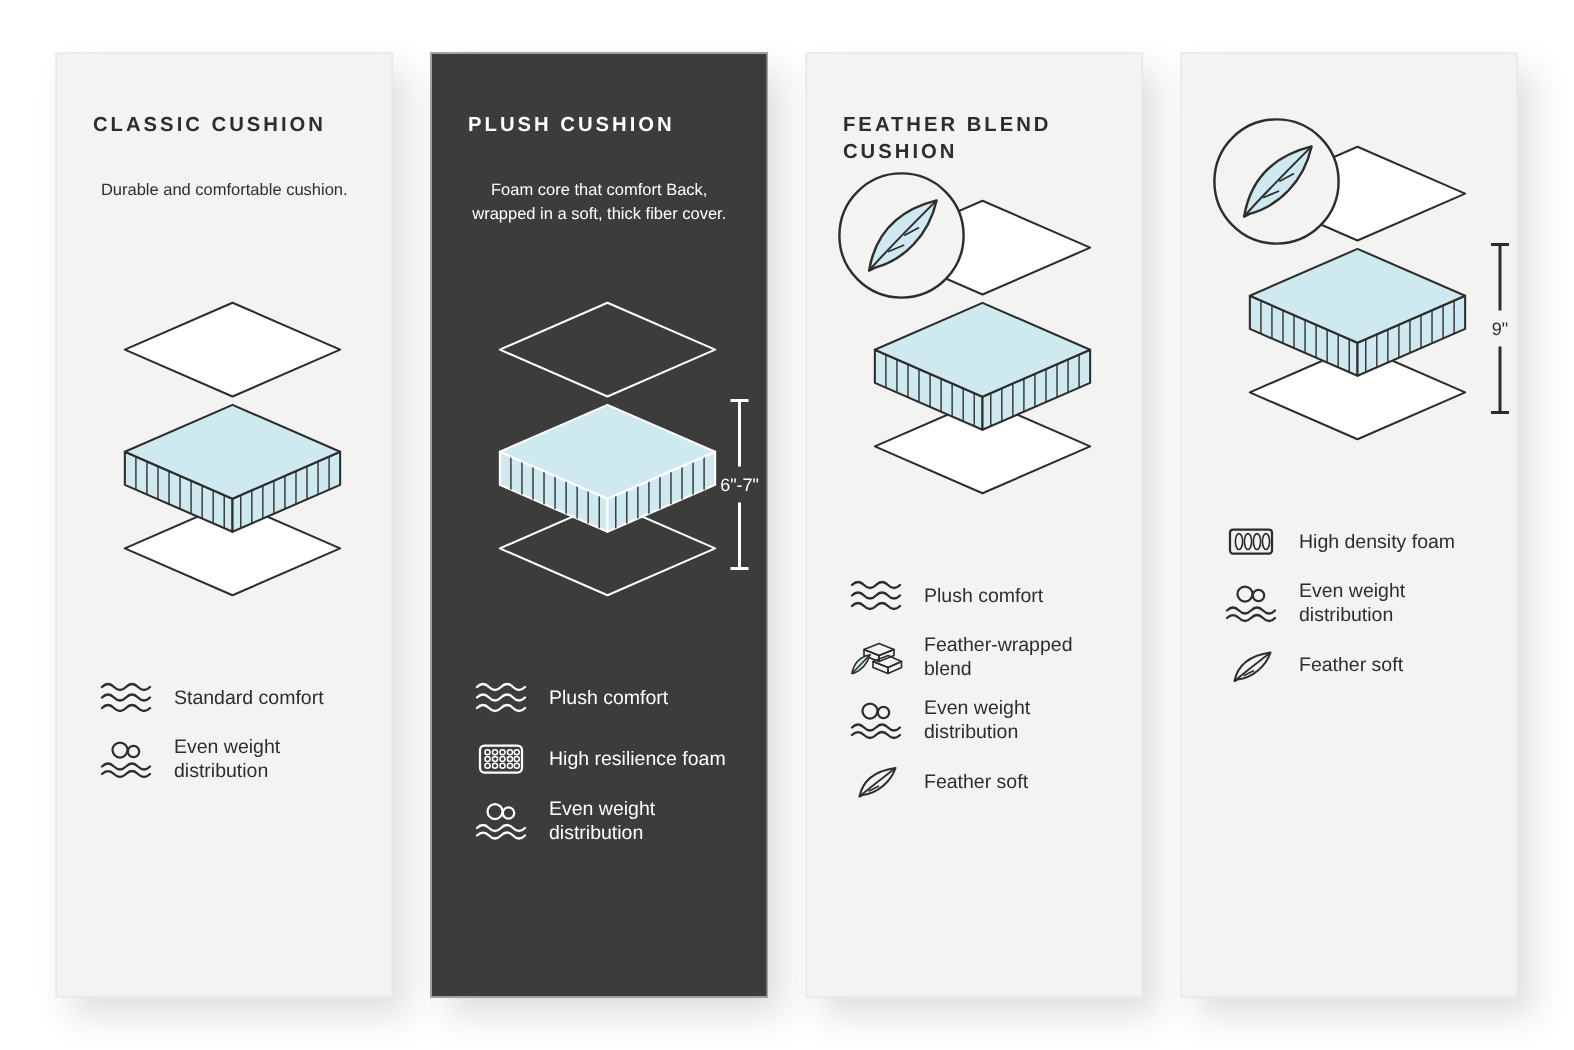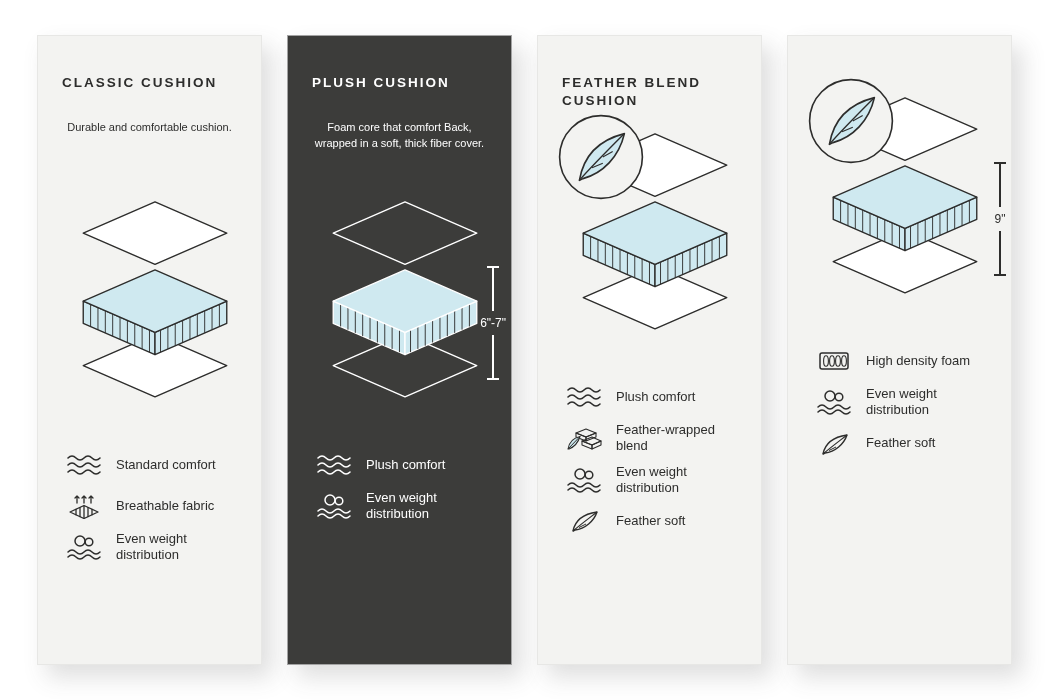--- a/index.html
+++ b/index.html
@@ -289,26 +289,20 @@
     </div>
     <ul class="features">
       <li class="feature">
         <svg class="f-icon" viewBox="0 0 36 26">
             <use href="#wave-icon"></use>
           </svg>
         <span class="f-label">Standard comfort</span>
       </li>
       <li class="feature">
         <svg class="f-icon" viewBox="0 0 36 26">
-            <use href="#breathable-icon"></use>
-          </svg>
-        <span class="f-label">Breathable fabric</span>
-      </li>
-      <li class="feature">
-        <svg class="f-icon" viewBox="0 0 36 26">
             <use href="#weight-icon"></use>
           </svg>
         <span class="f-label">Even weight distribution</span>
       </li>
     </ul>
   </article>
 
   <article class="card dark">
     <h2 class="card-title">PLUSH CUSHION</h2>
     <p class="card-desc">Foam core that comfort Back, wrapped in a soft, thick fiber cover.</p>
@@ -326,20 +320,26 @@
     </div>
     <ul class="features">
       <li class="feature">
         <svg class="f-icon" viewBox="0 0 36 26">
             <use href="#wave-icon"></use>
           </svg>
         <span class="f-label">Plush comfort</span>
       </li>
       <li class="feature">
         <svg class="f-icon" viewBox="0 0 36 26">
+            <use href="#foam-icon"></use>
+          </svg>
+        <span class="f-label">High resilience foam</span>
+      </li>
+      <li class="feature">
+        <svg class="f-icon" viewBox="0 0 36 26">
             <use href="#weight-icon"></use>
           </svg>
         <span class="f-label">Even weight distribution</span>
       </li>
     </ul>
   </article>
 
   <article class="card light">
     <h2 class="card-title">FEATHER BLEND CUSHION</h2>
     <div class="diagram">

